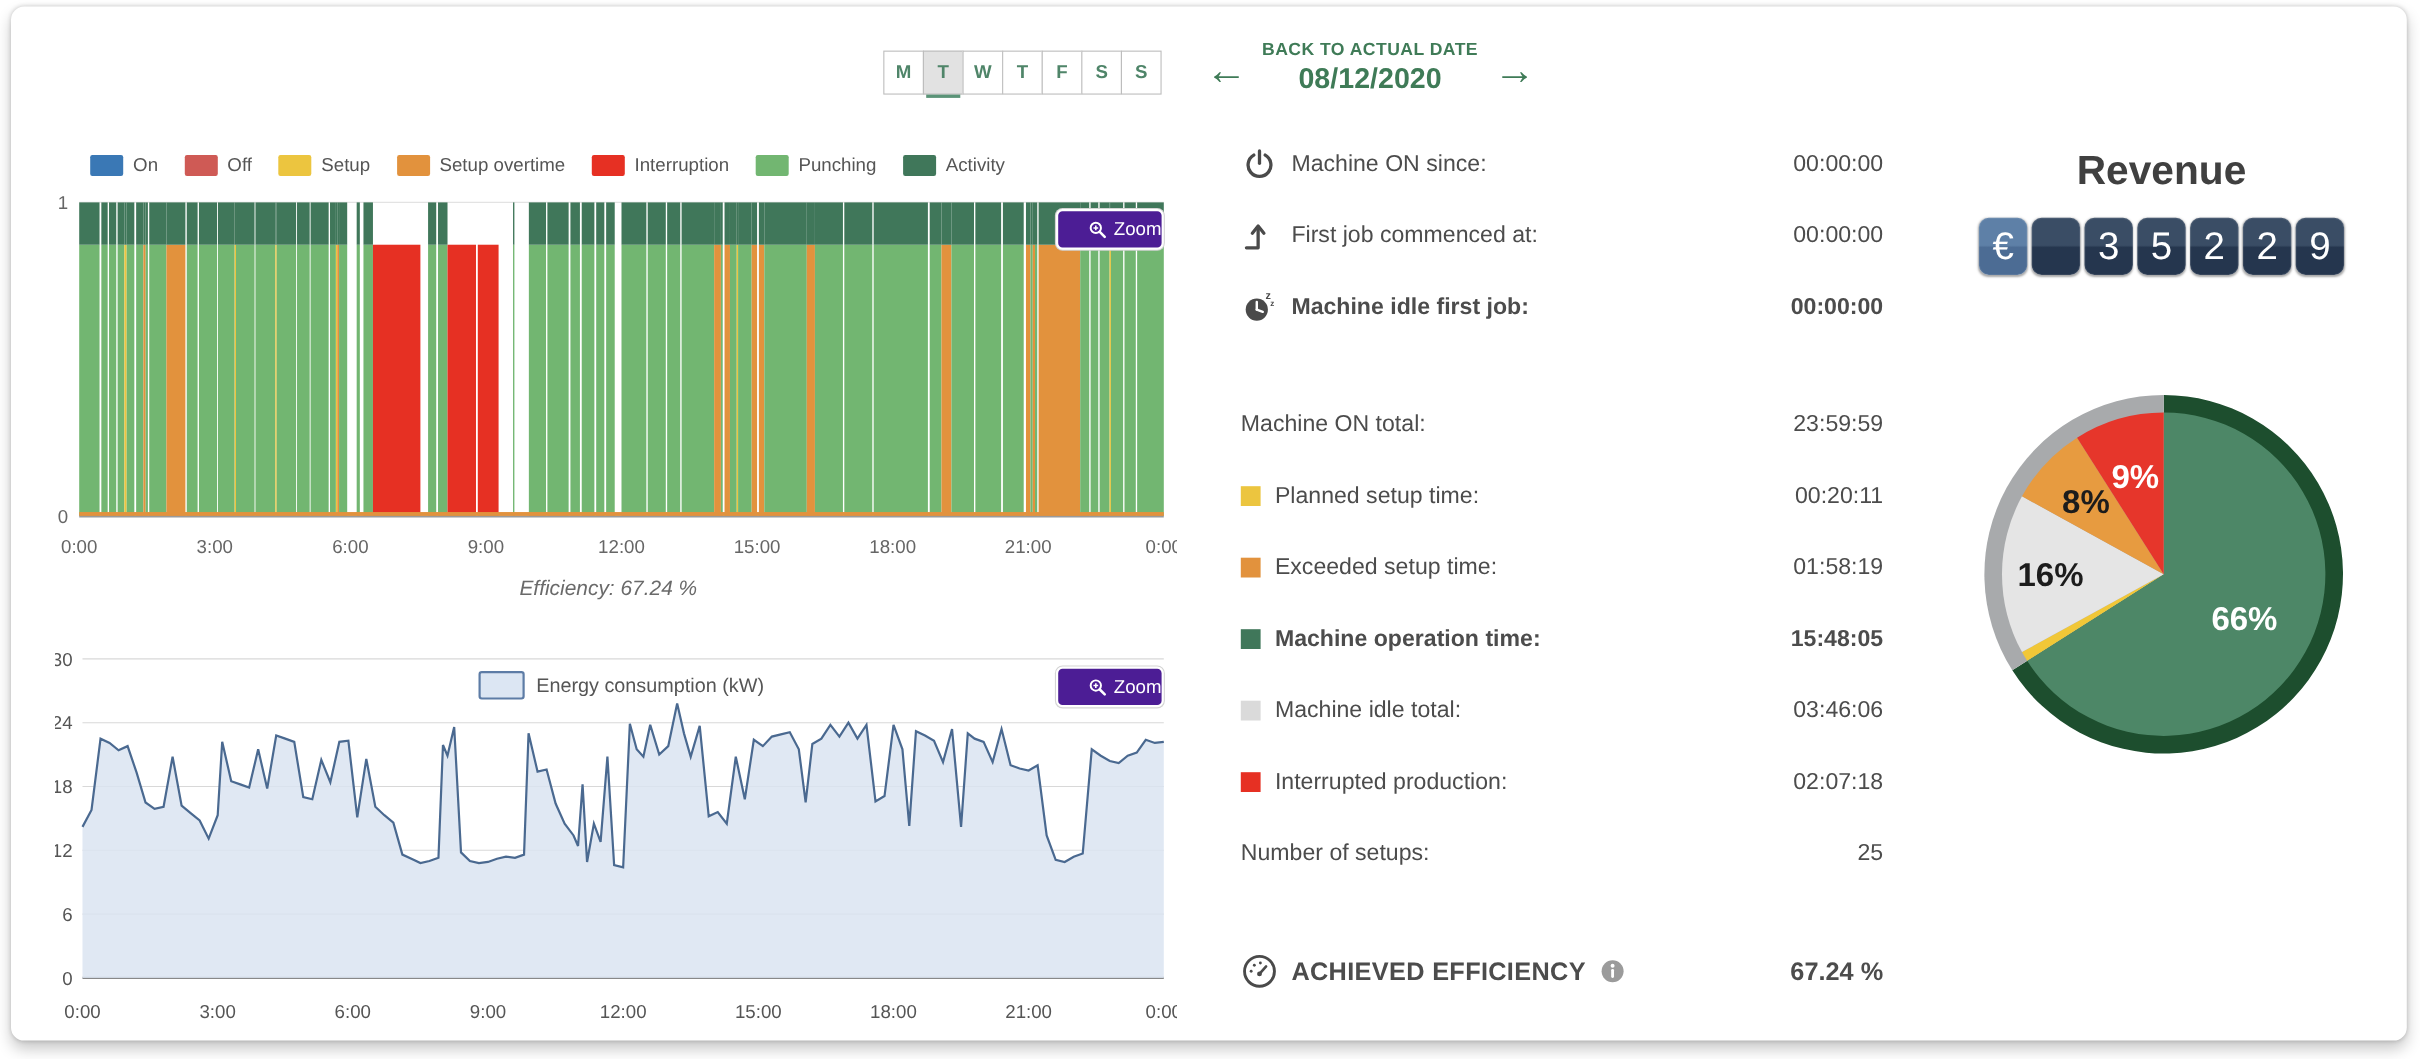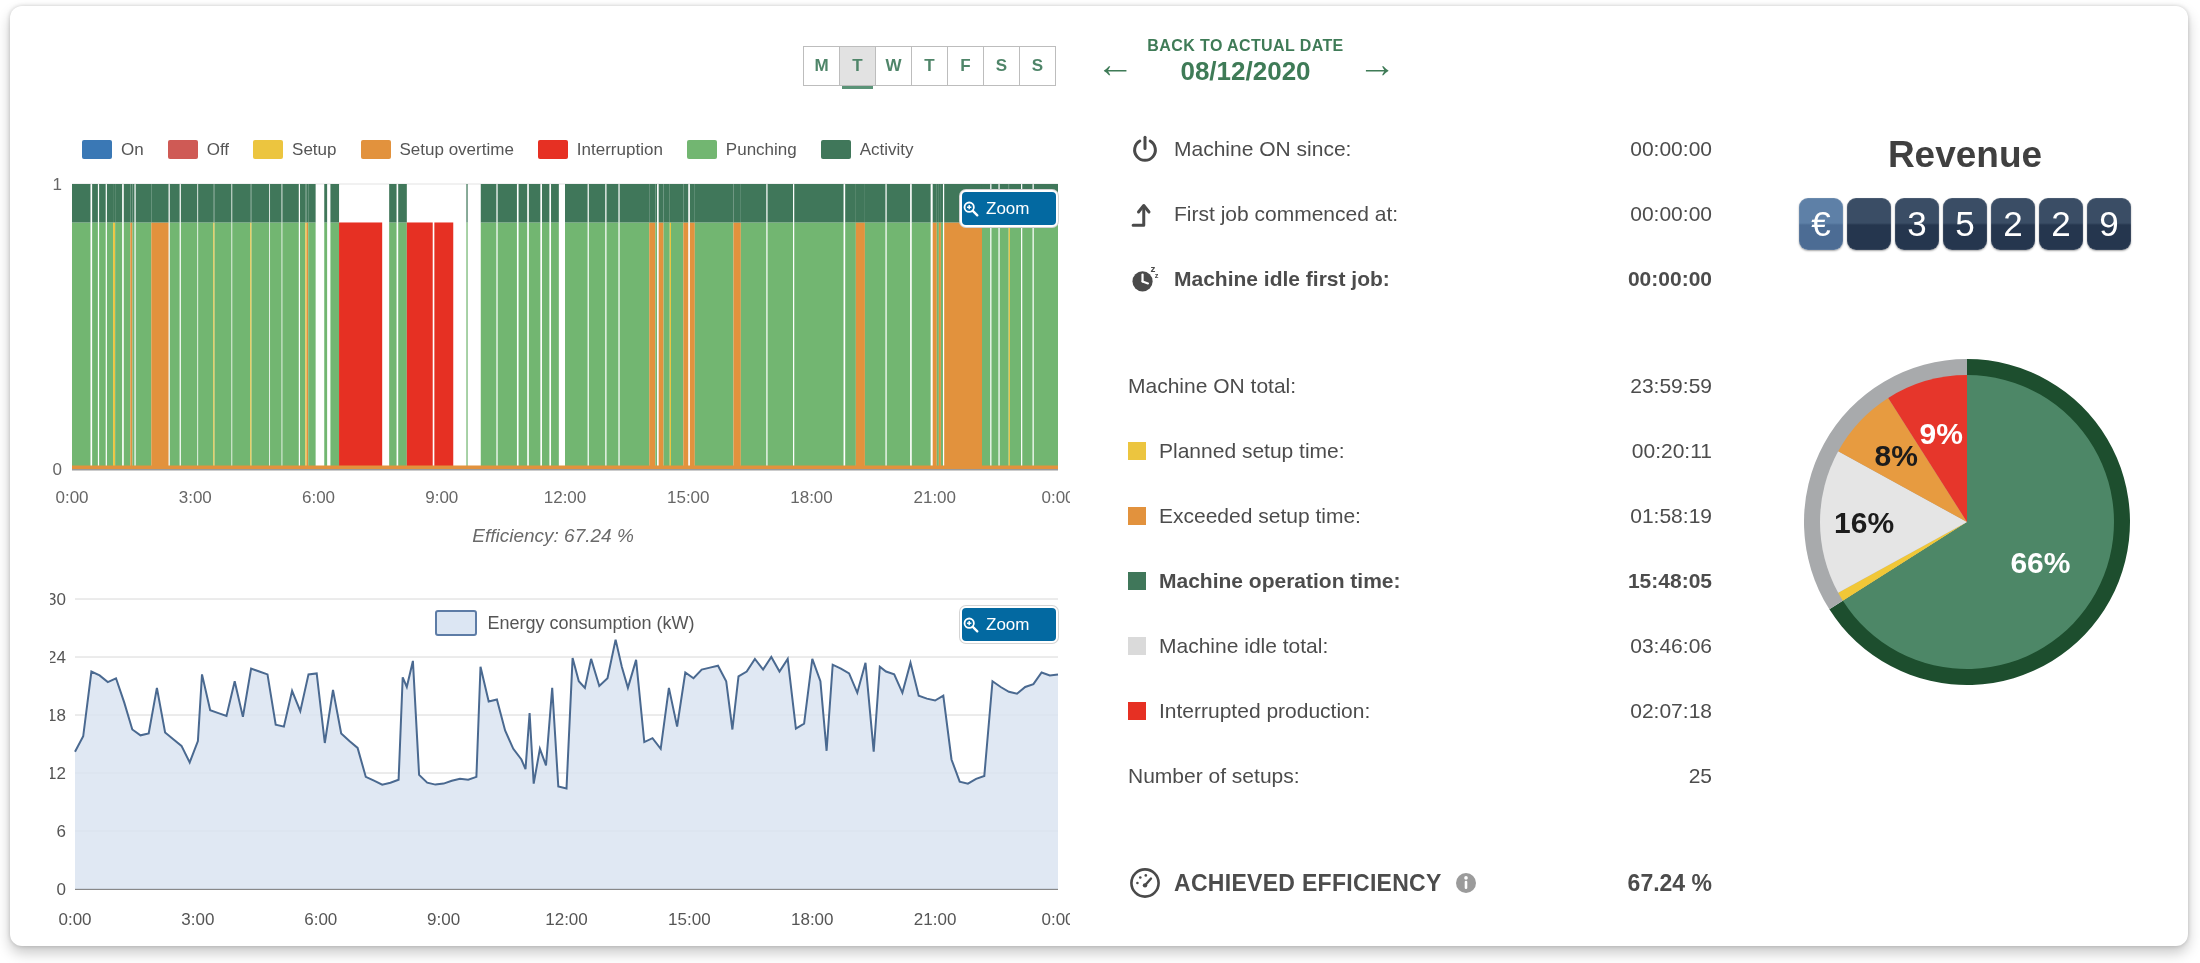--- a/index.html
+++ b/index.html
@@ -14,34 +14,34 @@
   .day-tab.selected{background:#e2e2e2;}
   .day-tab.selected:after{content:"";position:absolute;left:2px;right:2px;bottom:-4px;height:3px;background:#5a9377;}
   .arrow{position:absolute;top:38px;font-size:38px;font-weight:bold;color:#3f7b57;cursor:pointer;line-height:40px;}
   .arrow-left{left:1086px;}
   .arrow-right{left:1348px;}
   .date-block{position:absolute;left:1128px;top:31px;width:215px;text-align:center;color:#3f7b57;cursor:pointer;}
   .back-label{font-size:16px;font-weight:bold;letter-spacing:.4px;}
   .date-value{font-size:26px;font-weight:bold;margin-top:1px;}
   
   #timeline-legend{position:absolute;left:72px;top:134px;display:flex;align-items:center;}
-  .legend-item{display:flex;align-items:flex-start;margin-right:24px;}
+  .legend-item{display:flex;align-items:center;margin-right:24px;}
   .legend-swatch{width:30px;height:19px;border-radius:2px;margin-right:9px;display:inline-block;}
   .legend-label{font-size:17px;color:#555;}
   .efficiency{position:absolute;left:193px;top:519px;width:700px;text-align:center;font-style:italic;font-size:19px;color:#6a6a6a;}
   .energy-legend{position:absolute;left:205px;top:556px;width:700px;display:flex;align-items:center;justify-content:center;margin-top:48px;}
   .energy-swatch{width:38px;height:22px;background:#dce6f3;border:2px solid #5d7ca6;border-radius:3px;margin-right:10px;}
   .energy-label{font-size:18px;color:#555;}
   
   #timeline-svg{position:absolute;left:40px;top:168px;}
   #energy-svg{position:absolute;left:40px;top:583px;}
   #pie-svg{position:absolute;left:1765px;top:320px;}
   svg text{font-family:"Liberation Sans",sans-serif;}
-  .zoom-btn{position:absolute;width:94px;height:33px;background:#0369a1;border:2px solid #fff;border-radius:6px;
-            box-shadow:0 0 0 1px #d4d4d4;display:flex;align-items:center;justify-content:flex-start;cursor:pointer;}
+  .zoom-btn{position:absolute;width:94px;height:33px;background:#4c1d95;border:2px solid #fff;border-radius:6px;
+            box-shadow:0 0 0 1px #d4d4d4;display:flex;align-items:center;justify-content:flex-end;cursor:pointer;}
   .zoom-btn span{color:#fff;font-size:17px;margin-left:6px;}
   .zoom-1{left:950px;top:184px;}
   .zoom-2{left:950px;top:600px;}
   
   #stats{position:absolute;left:1118px;top:126px;width:584px;text-align:center;}
   .stat-row{display:flex;align-items:center;height:34px;margin-top:31px;color:#4c4c4c;font-size:21px;}
   .stat-row.first{margin-top:0;}
   .stat-row.gap-lg{margin-top:73px;}
   .stat-icon{width:34px;height:34px;margin-right:12px;display:flex;align-items:center;justify-content:center;flex:0 0 auto;}
   .stat-swatch{width:18px;height:18px;margin-right:13px;flex:0 0 auto;}

